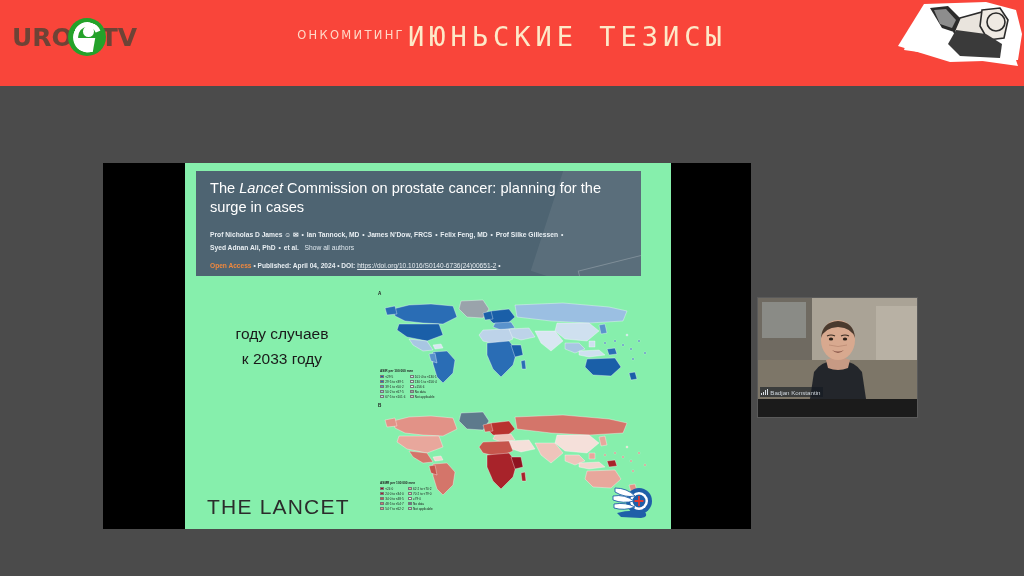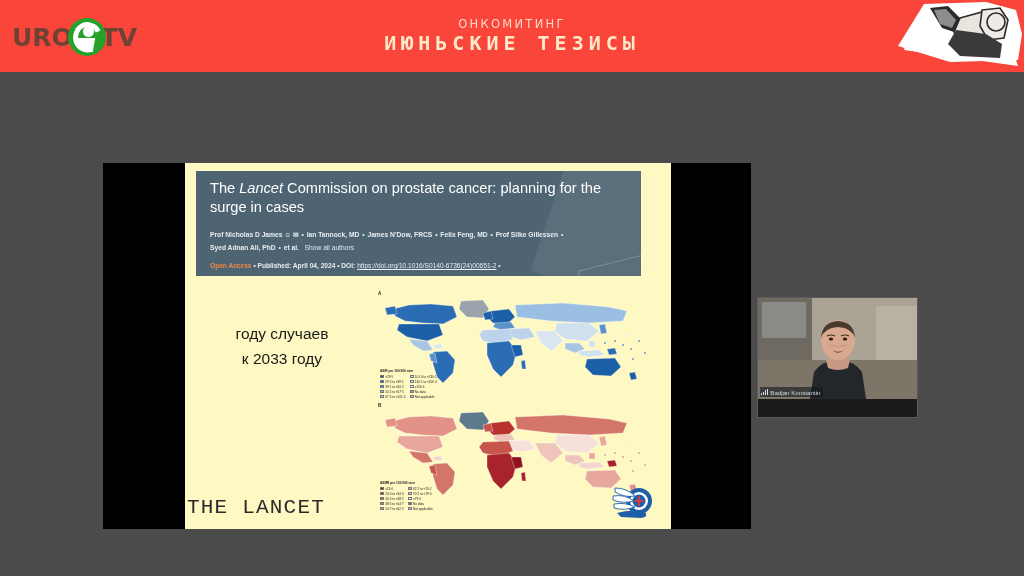--- a/index.html
+++ b/index.html
@@ -6,36 +6,36 @@
   html, body {
     width: 1024px; height: 576px;
     background: #4b4b4b;
     font-family: "Liberation Sans", sans-serif;
     overflow: hidden;
   }
   #root { position: relative; width: 1024px; height: 576px; background: #4b4b4b; }
 
   
   .banner {
-    position: absolute; left: 0; top: 0; width: 1024px; height: 72px;
+    position: absolute; left: 0; top: 0; width: 1024px; height: 86px;
     background: #f9453a; overflow: hidden;
   }
   .banner-center {
     position: absolute; left: 0; top: 0; width: 1024px; height: 72px;
-    display: flex; flex-direction: column; align-items: center; justify-content: center;
+    display: flex; align-items: center; justify-content: center;
     gap: 3px;
   }
   .banner-sub {
     font-size: 11.5px; letter-spacing: 2.3px; color: #ffd9c8;
     font-family: "DejaVu Sans", sans-serif; font-weight: 400;
     text-transform: uppercase; line-height: 1;
   }
   .banner-title {
-    font-size: 20px; letter-spacing: 5px; color: #fde9c8;
-    font-family: "DejaVu Sans Mono", monospace; font-weight: bold;
+    font-size: 27px; letter-spacing: 5px; color: #fde9c8;
+    font-family: "DejaVu Sans Mono", monospace; font-weight: normal;
     text-transform: uppercase; line-height: 1;
   }
 
   
   .logo-urotv {
     position: absolute; left: 12px; top: 18px; height: 38px;
     display: flex; align-items: center; gap: 0px;
   }
   .logo-txt {
     font-family: "DejaVu Sans", sans-serif; font-weight: bold;
@@ -68,21 +68,21 @@
     overflow: hidden;
   }
 
   
   .share-area {
     position: absolute; left: 103px; top: 163px; width: 648px; height: 366px;
     background: #000000;
   }
   .slide {
     position: absolute; left: 82px; top: 0px; width: 486px; height: 366px;
-    background: #fef9c3;
+    background: #86efac;
   }
 
   
   .art-card {
     position: absolute; left: 11px; top: 8px; width: 445px; height: 105px;
     background: #4e6472; overflow: hidden;
   }
   .art-card .bgshape {
     position: absolute; right: -30px; top: -28px; width: 120px; height: 150px;
     background: rgba(255,255,255,0.07);
@@ -142,22 +142,22 @@
     font-family: "Liberation Sans", sans-serif;
   }
   .legend-title { font-weight: bold; font-size: 3.2px; margin-bottom: 0.5px; }
   .legend-cols { display: flex; gap: 4px; }
   .legend-col { display: flex; flex-direction: column; gap: 0.5px; }
   .legend-item { display: flex; align-items: center; gap: 1.3px; white-space: nowrap; }
   .swatch { width: 4px; height: 3px; flex: none; border: 0.2px solid #777; }
 
   
   .lancet-mark {
-    position: absolute; left: 2px; bottom: 10px;
-    font-family: Liberation Mono, monospace; font-size: 21px;
+    position: absolute; left: 22px; bottom: 10px;
+    font-family: Liberation Sans, sans-serif; font-size: 21px;
     letter-spacing: 1.2px; color: #2b2b2b;
   }
   
   .inst-logo {
     position: absolute; right: 14px; bottom: 5px; width: 46px; height: 42px;
   }
 
   
   .tile {
     position: absolute; left: 757px; top: 297px; width: 161px; height: 121px;

